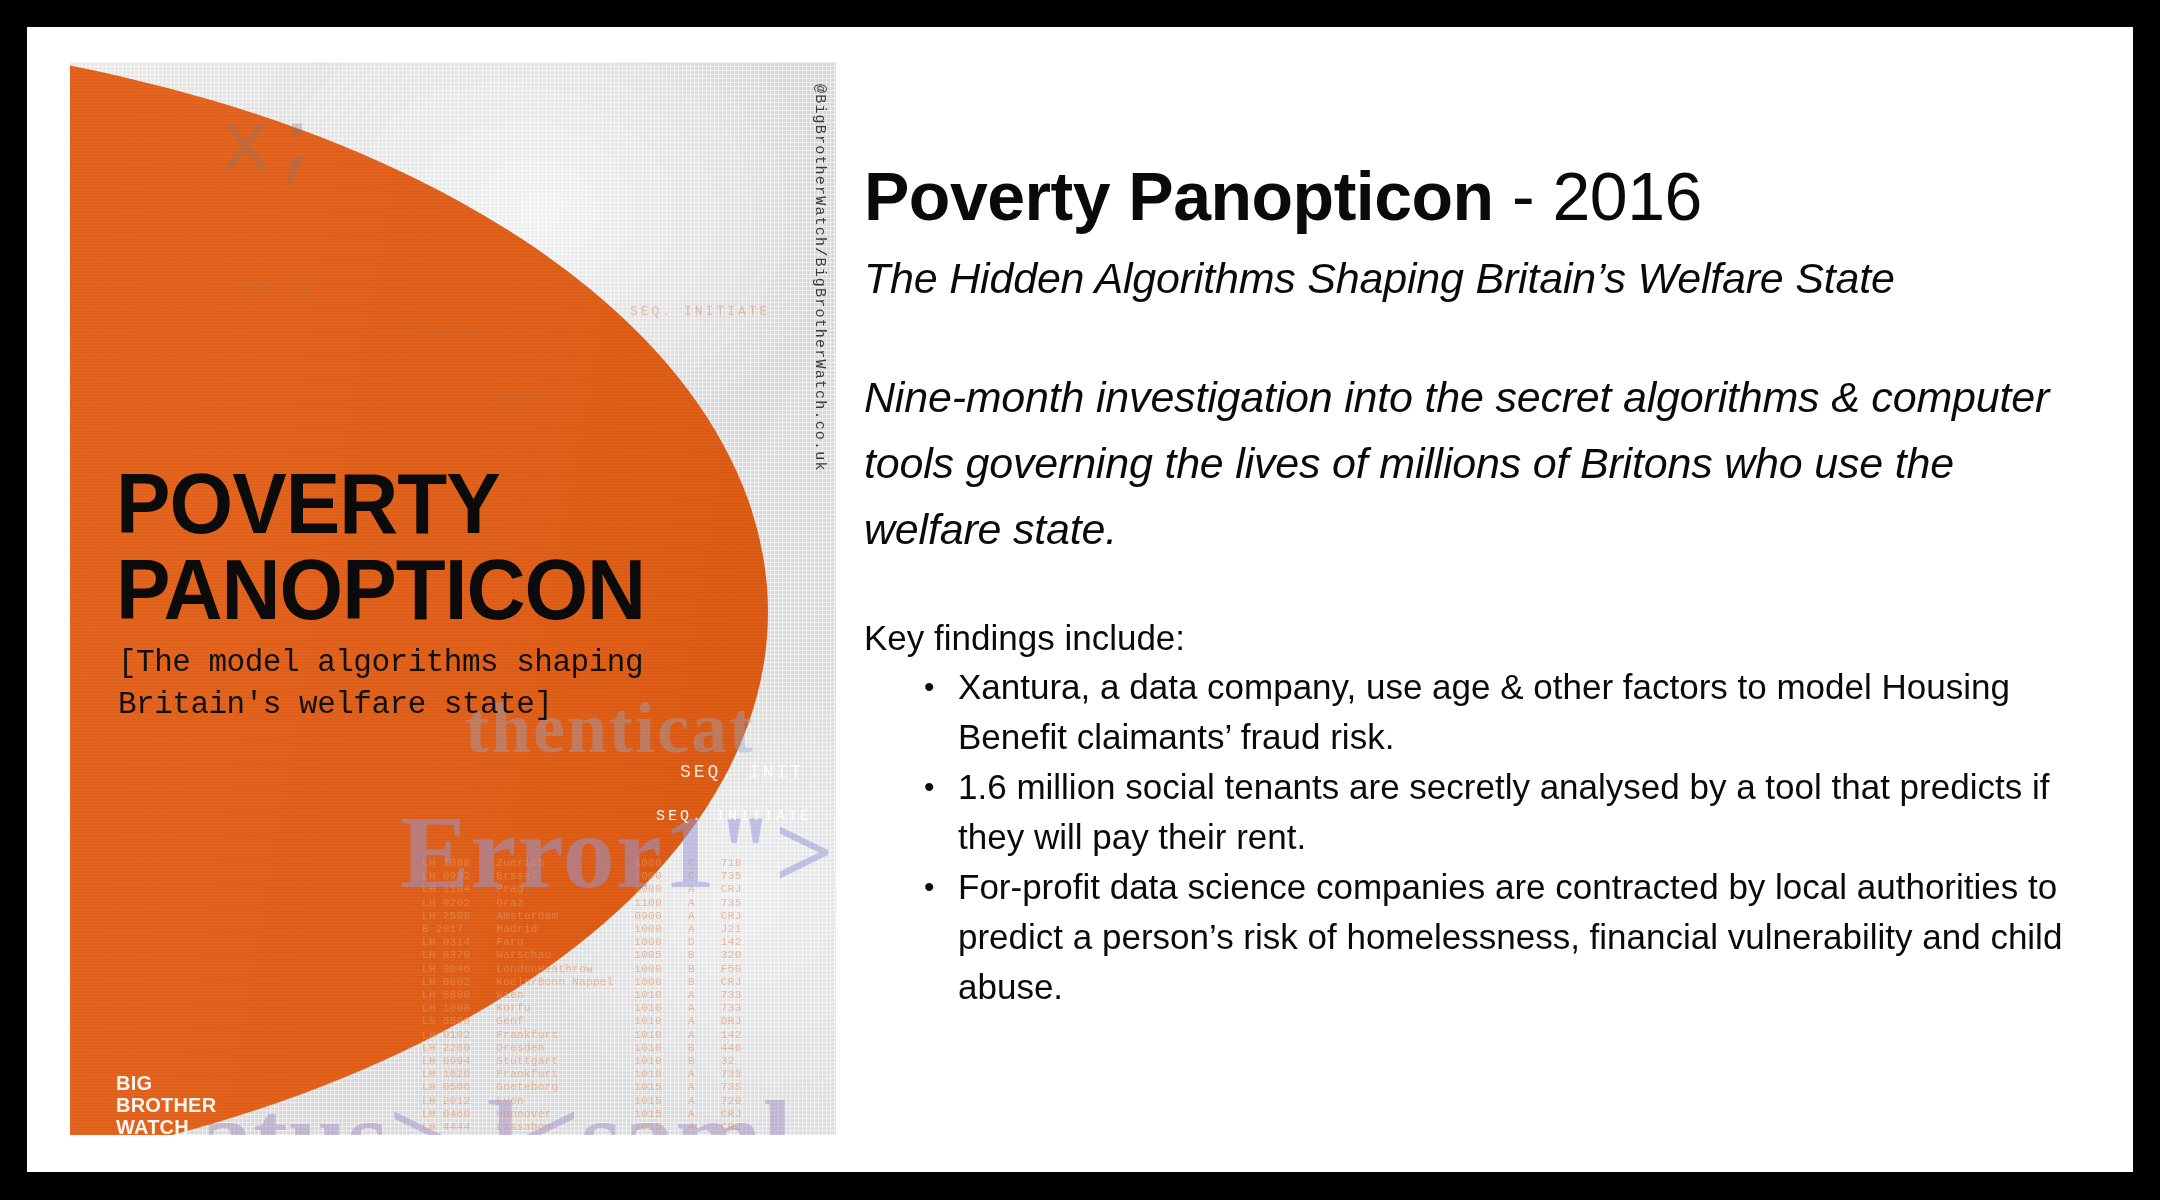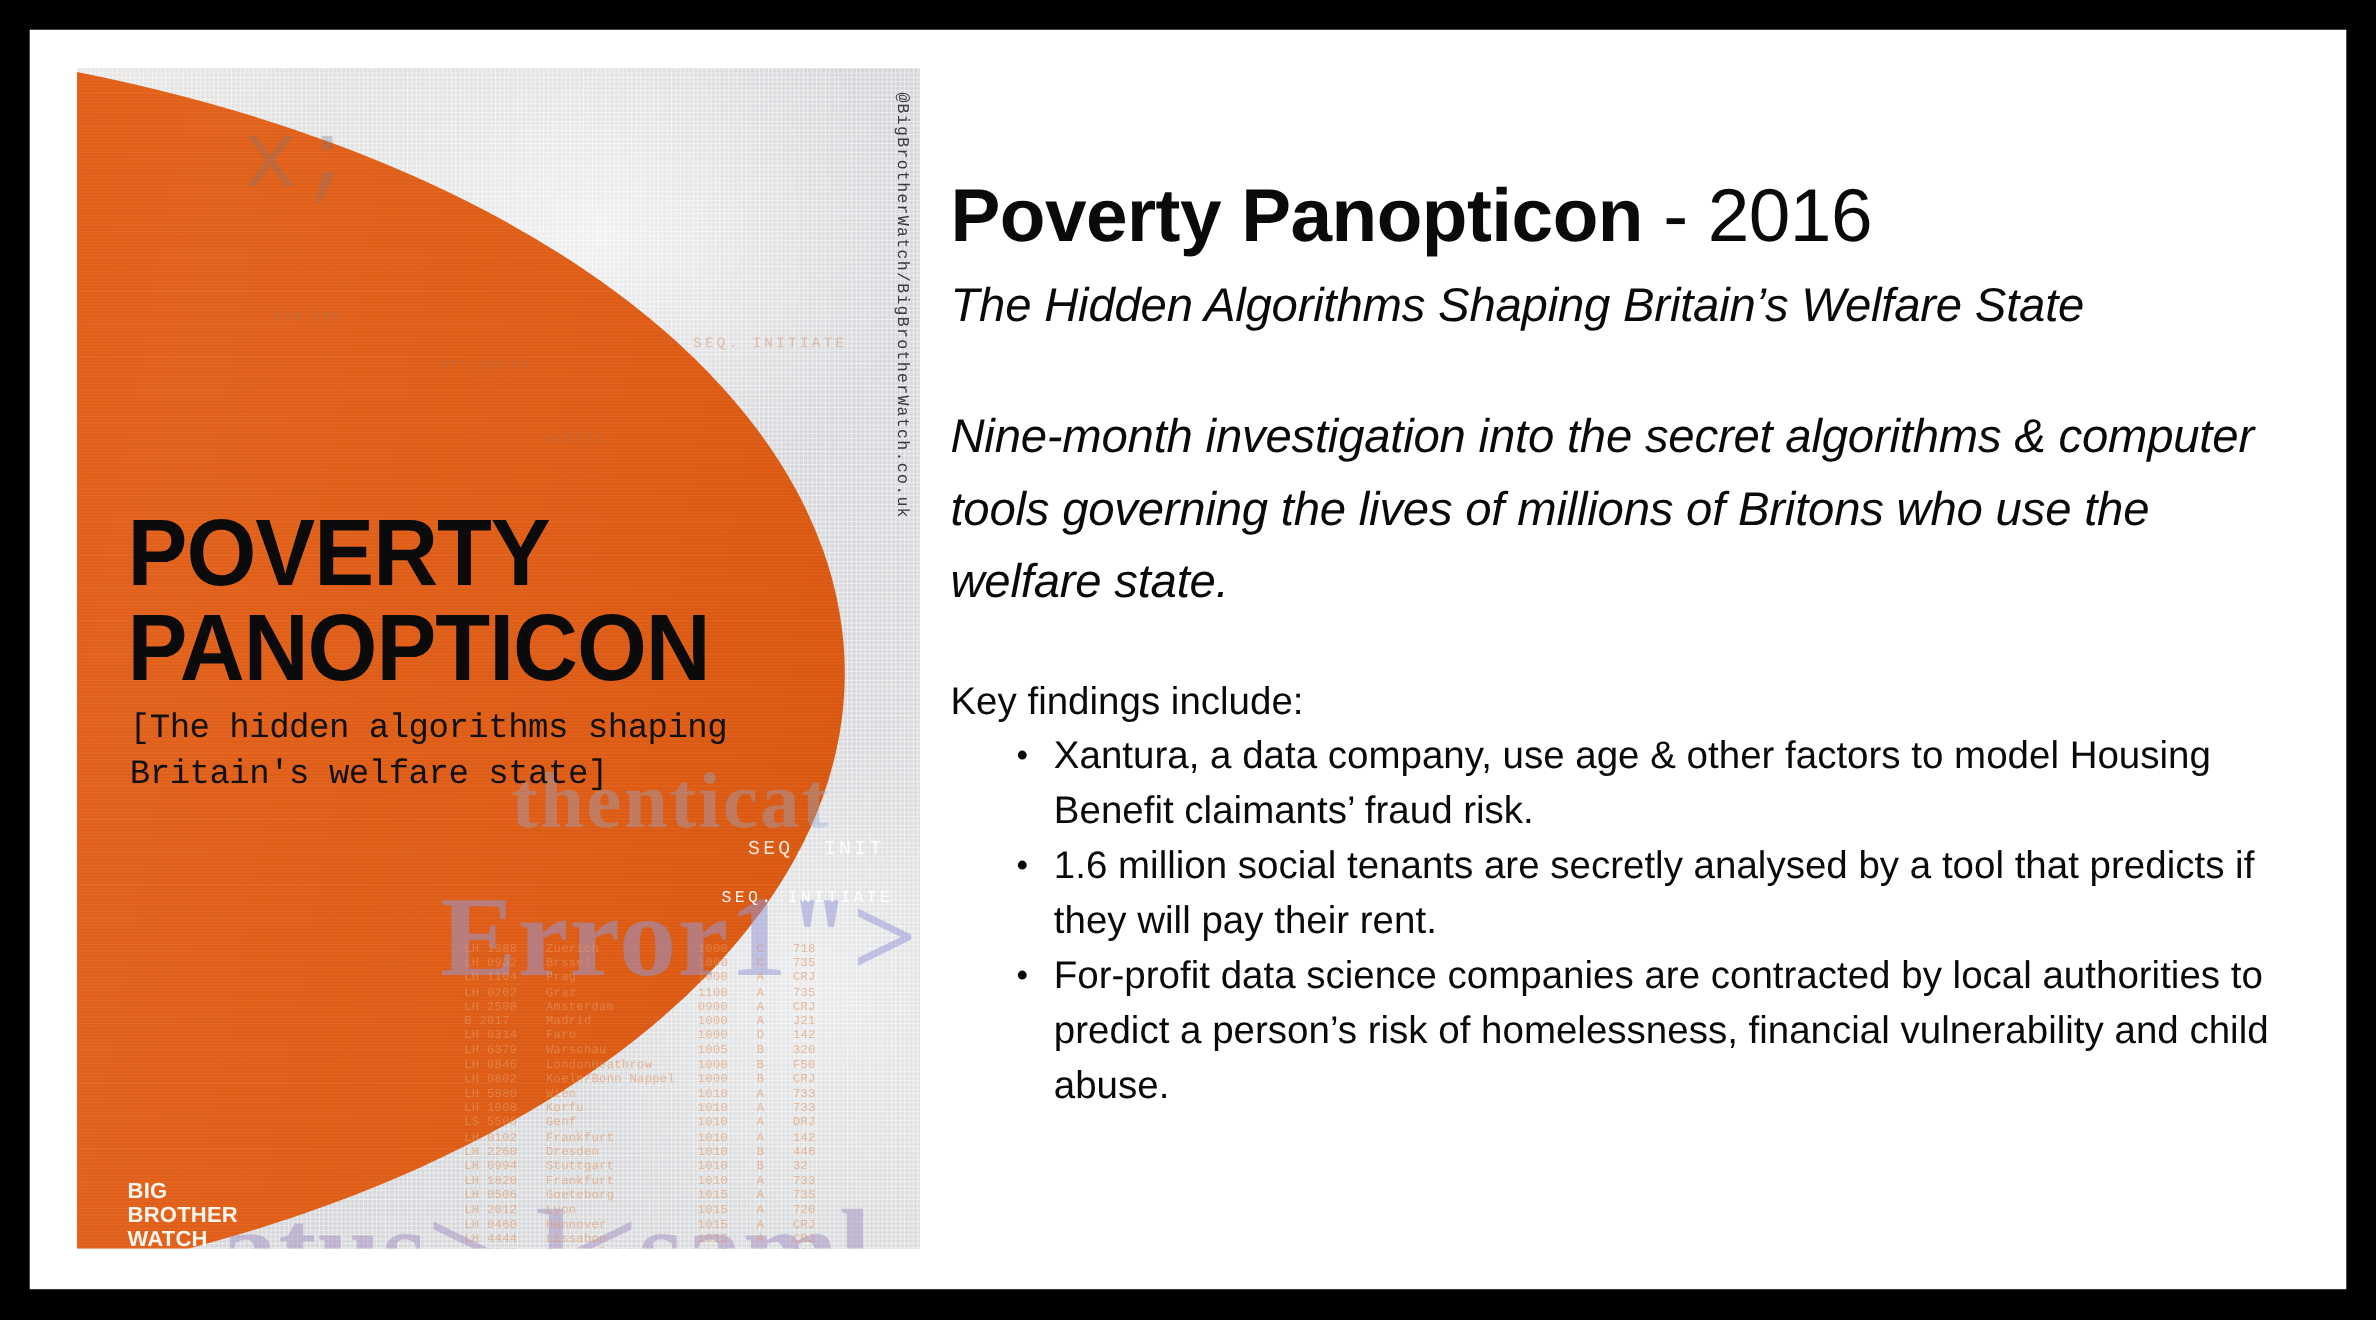--- a/index.html
+++ b/index.html
@@ -430,21 +430,21 @@
 321
 733</div>
       </div>
 
       <div id="cover-title">
         <span class="ln">POVERTY</span>
         <span class="ln">PANOPTICON</span>
       </div>
 
       <div id="cover-sub">
-        <span class="ln">[The hidden algorithms shaping</span>
+        <span class="ln">[The model algorithms shaping</span>
         <span class="ln">Britain's welfare state]</span>
       </div>
 
       <div id="cover-logo">
         <span class="ln">BIG</span>
         <span class="ln">BROTHER</span>
         <span class="ln">WATCH</span>
       </div>
 
       <div id="cover-credit">@BigBrotherWatch/BigBrotherWatch.co.uk</div>

